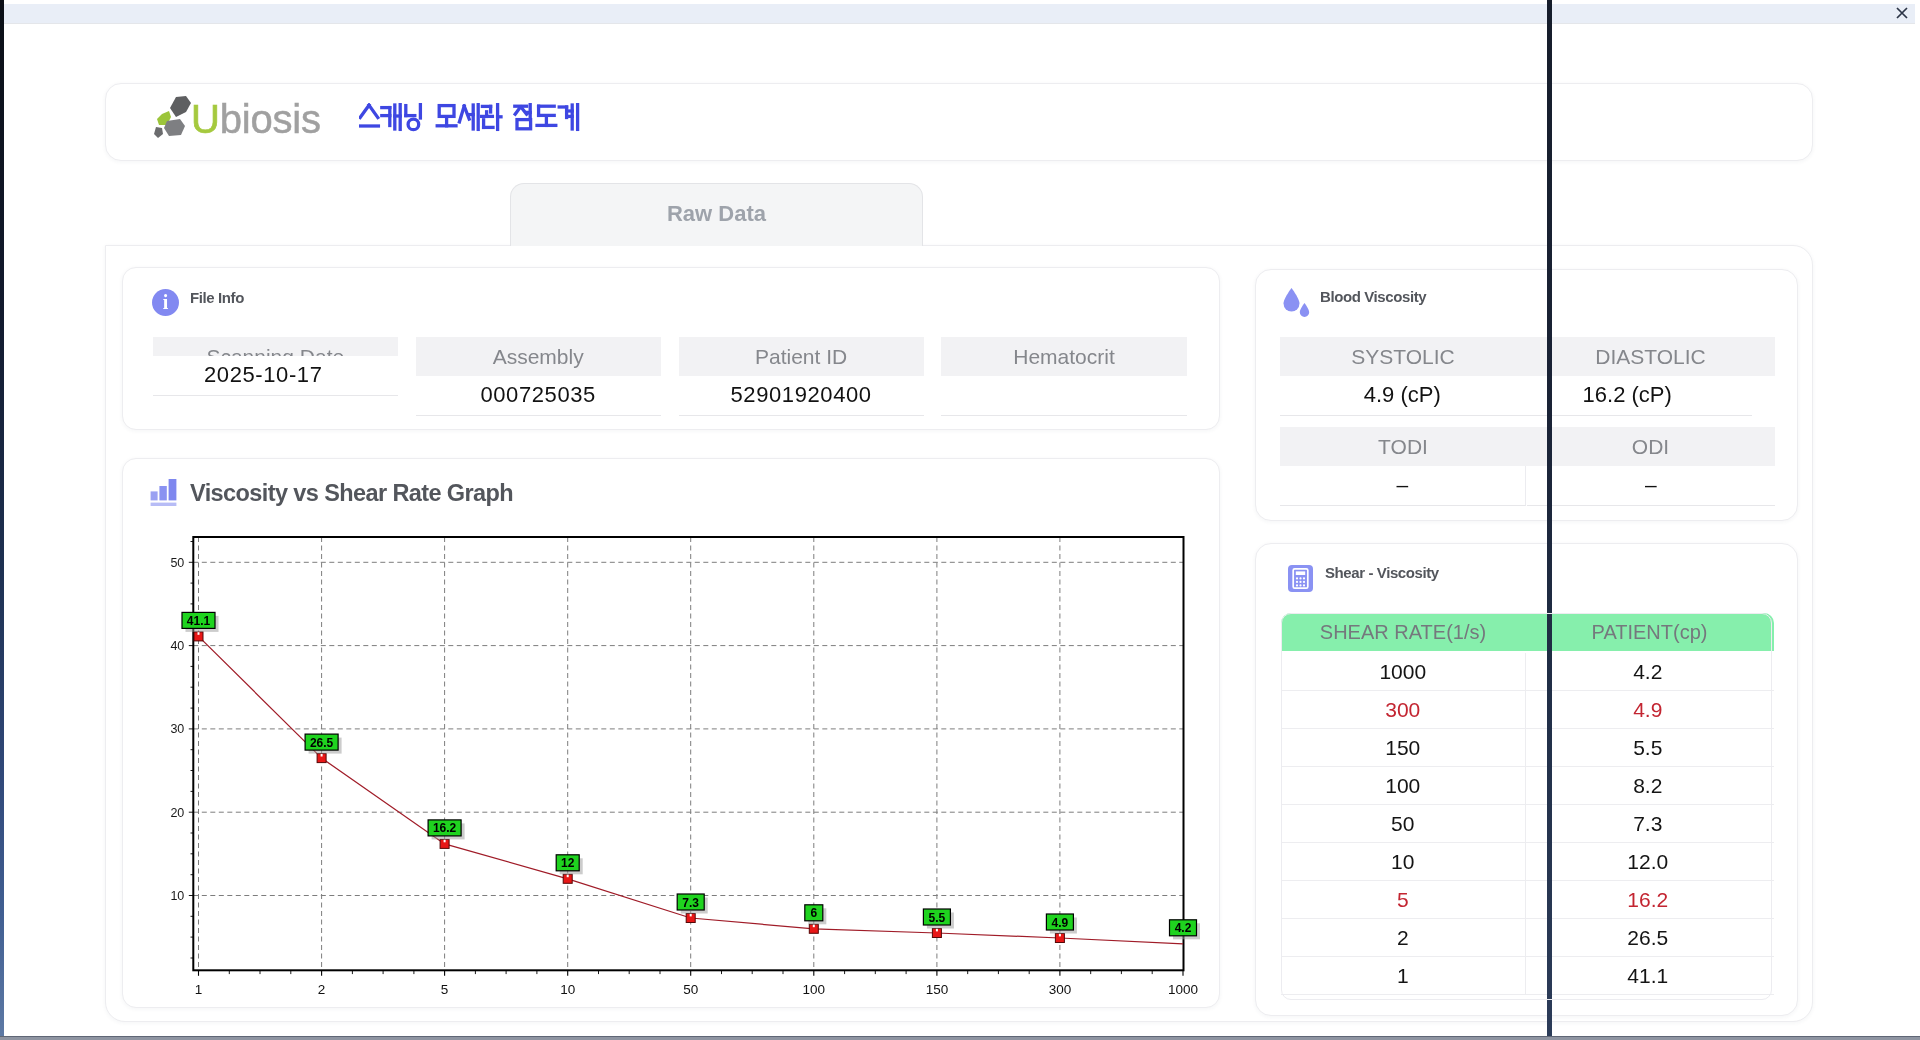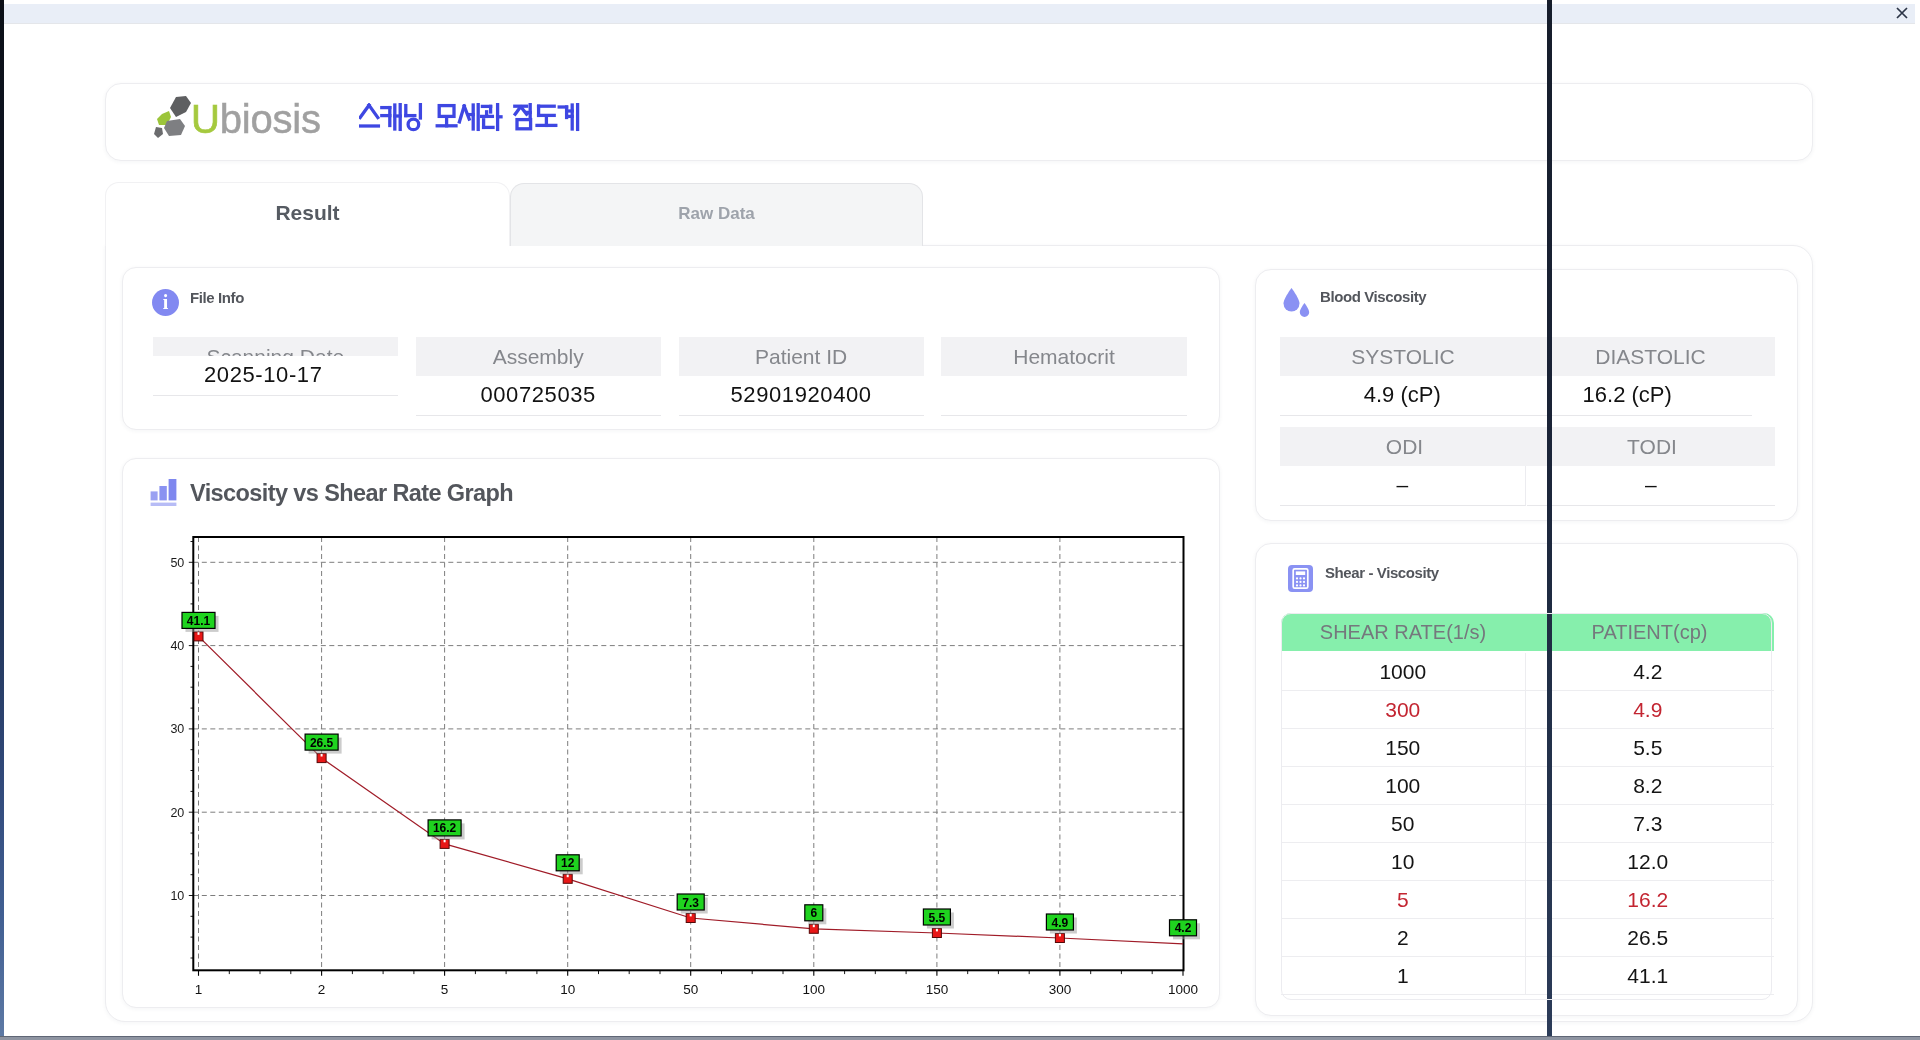--- a/index.html
+++ b/index.html
@@ -8,21 +8,21 @@
 #rstrip{position:absolute;right:0;top:0;width:5px;height:1040px;background:linear-gradient(180deg,#161d2b 0%,#1a2336 40%,#223049 70%,#2c3c59 100%)}
 #bbar{position:absolute;left:0;bottom:0;width:1920px;height:4px;background:#8e94a1;border-top:1px solid #5f6675}
 #win{position:absolute;left:4px;top:0;width:1911px;height:1036px;background:#fff;border-radius:0 0 8px 8px}
 #titlebar{position:absolute;left:4px;top:4px;width:1911px;height:20px;background:#e9eef7;border-bottom:1px solid #e4e6ea}
 #closex{position:absolute;left:1895px;top:6px}
 .card{position:absolute;background:#fff;border:1px solid #ededf0;border-radius:16px;box-shadow:0 1px 4px rgba(40,50,70,.05)}
 #headercard{left:105px;top:83px;width:1708px;height:78px}
 .ulogo{position:absolute;left:191px;top:97px;font-size:40px;letter-spacing:-0.2px;color:#a0a0a0;font-weight:normal;-webkit-text-stroke:0.5px #a0a0a0}
 .ulogo b{color:#a5c93e;font-weight:normal;-webkit-text-stroke:0.7px #a5c93e}
 #tab-result{position:absolute;left:105px;top:182px;width:405px;height:64px;background:#fff;border:1px solid #f1f1f3;border-bottom:none;border-radius:14px 14px 0 0;text-align:center;line-height:60px;font-size:21px;font-weight:bold;color:#565b62;z-index:3}
-#tab-raw{position:absolute;left:510px;top:183px;width:413px;height:63px;background:#f4f5f6;border:1px solid #e3e4e7;border-bottom:none;border-radius:14px 14px 0 0;text-align:center;line-height:59px;font-size:17px;font-weight:bold;color:#9ea3ab;z-index:2}
+#tab-raw{position:absolute;left:510px;top:183px;width:413px;height:63px;background:#f4f5f6;border:1px solid #e3e4e7;border-bottom:none;border-radius:14px 14px 0 0;text-align:center;line-height:59px;font-size:22px;font-weight:bold;color:#9ea3ab;z-index:2}
 #maincard{left:105px;top:245px;width:1708px;height:777px;border-radius:0 20px 20px 20px}
 #ficard{left:122px;top:267px;width:1098px;height:163px;border-radius:14px}
 #gcard{left:122px;top:458px;width:1098px;height:550px;border-radius:14px}
 #bvcard{left:1255px;top:269px;width:543px;height:252px}
 #svcard{left:1255px;top:543px;width:543px;height:473px}
 .ctitle{position:absolute;font-size:15px;font-weight:bold;color:#53565c;letter-spacing:-0.4px}
 .hcell{position:absolute;height:39px;background:#f2f2f4;color:#85878c;font-size:21px;text-align:center;line-height:39px}
 .vcell{position:absolute;height:40px;background:#fff;border-bottom:1px solid #e7e7ea;color:#121212;font-size:21px;text-align:center;line-height:38px}
 .infoi{position:absolute;width:27px;height:27px;border-radius:50%;background:#8289f1;color:#fff;text-align:center;font-family:"Liberation Serif",serif;font-weight:bold;font-size:20px;line-height:26px}
 .svhead{position:absolute;left:26px;top:70px;width:493px;height:38px;display:flex}
@@ -92,21 +92,20 @@
 <line x1="178.0" y1="22.4" x2="196.8" y2="22.4"></line>
 <line x1="200.2" y1="4" x2="207.6" y2="4"></line>
 <line x1="207.6" y1="4" x2="207.6" y2="14.5"></line>
 <line x1="209.2" y1="8" x2="213.2" y2="8"></line>
 <line x1="209.2" y1="13.4" x2="213.2" y2="13.4"></line>
 <line x1="213.2" y1="2" x2="213.2" y2="26"></line>
 <line x1="218.6" y1="1.6" x2="218.6" y2="26.4"></line>
 </g>
     </svg>
 
-  <div id="tab-result">Result</div>
   <div id="tab-raw">Raw Data</div>
   <div class="card" id="maincard"></div>
 
   <div class="card" id="ficard"></div>
   <div class="infoi" style="left:152px;top:289px">i</div>
   <div class="ctitle" style="left:190px;top:289px">File Info</div>
   <div class="hcell" style="left:152.7px;top:337px;width:245.2px">Scanning Date</div>
   <div class="hcell" style="left:415.6px;top:337px;width:245.2px">Assembly</div>
   <div class="hcell" style="left:678.5px;top:337px;width:245.2px">Patient ID</div>
   <div class="hcell" style="left:941.4px;top:337px;width:245.2px">Hematocrit</div>
@@ -258,22 +257,22 @@
     <path d="M23.5 15 C23.5 15 18.8 21.2 18.8 24.2 a4.7 4.7 0 0 0 9.4 0 C28.2 21.2 23.5 15 23.5 15 Z" fill="#8a91f3"></path>
   </svg>
   <div class="ctitle" style="left:1320px;top:288px">Blood Viscosity</div>
   <div class="hcell" style="left:1280px;top:337px;width:495px;display:flex">
       <span style="width:246px">SYSTOLIC</span>
       <span style="width:249px">DIASTOLIC</span>
     </div>
   <div class="vcell" style="left:1280px;top:376px;width:245.5px;font-size:22px;border-right:1px solid #ececf0">4.9 (cP)</div>
   <div class="vcell" style="left:1503px;top:376px;width:248.5px;font-size:22px">16.2 (cP)</div>
   <div class="hcell" style="left:1280px;top:427px;width:495px;display:flex">
+      <span style="width:246px">TODI</span>
       <span style="width:249px">ODI</span>
-      <span style="width:246px">TODI</span>
     </div>
   <div class="vcell" style="left:1280px;top:466px;width:245.5px;border-right:1px solid #ececf0">–</div>
   <div class="vcell" style="left:1526.5px;top:466px;width:248.5px">–</div>
 
   <div class="card" id="svcard"></div>
   <svg width="26" height="28" viewBox="0 0 26 28" style="position:absolute;left:1288px;top:565px">
     <rect x="0" y="0" width="25" height="27" rx="4" fill="#8a92f3"></rect>
     <rect x="5.2" y="3.8" width="14.6" height="19.4" rx="1.5" fill="none" stroke="#fff" stroke-width="1.7"></rect>
     <rect x="7.8" y="6.4" width="9.4" height="3.6" fill="#fff"></rect>
     <g fill="#fff">

